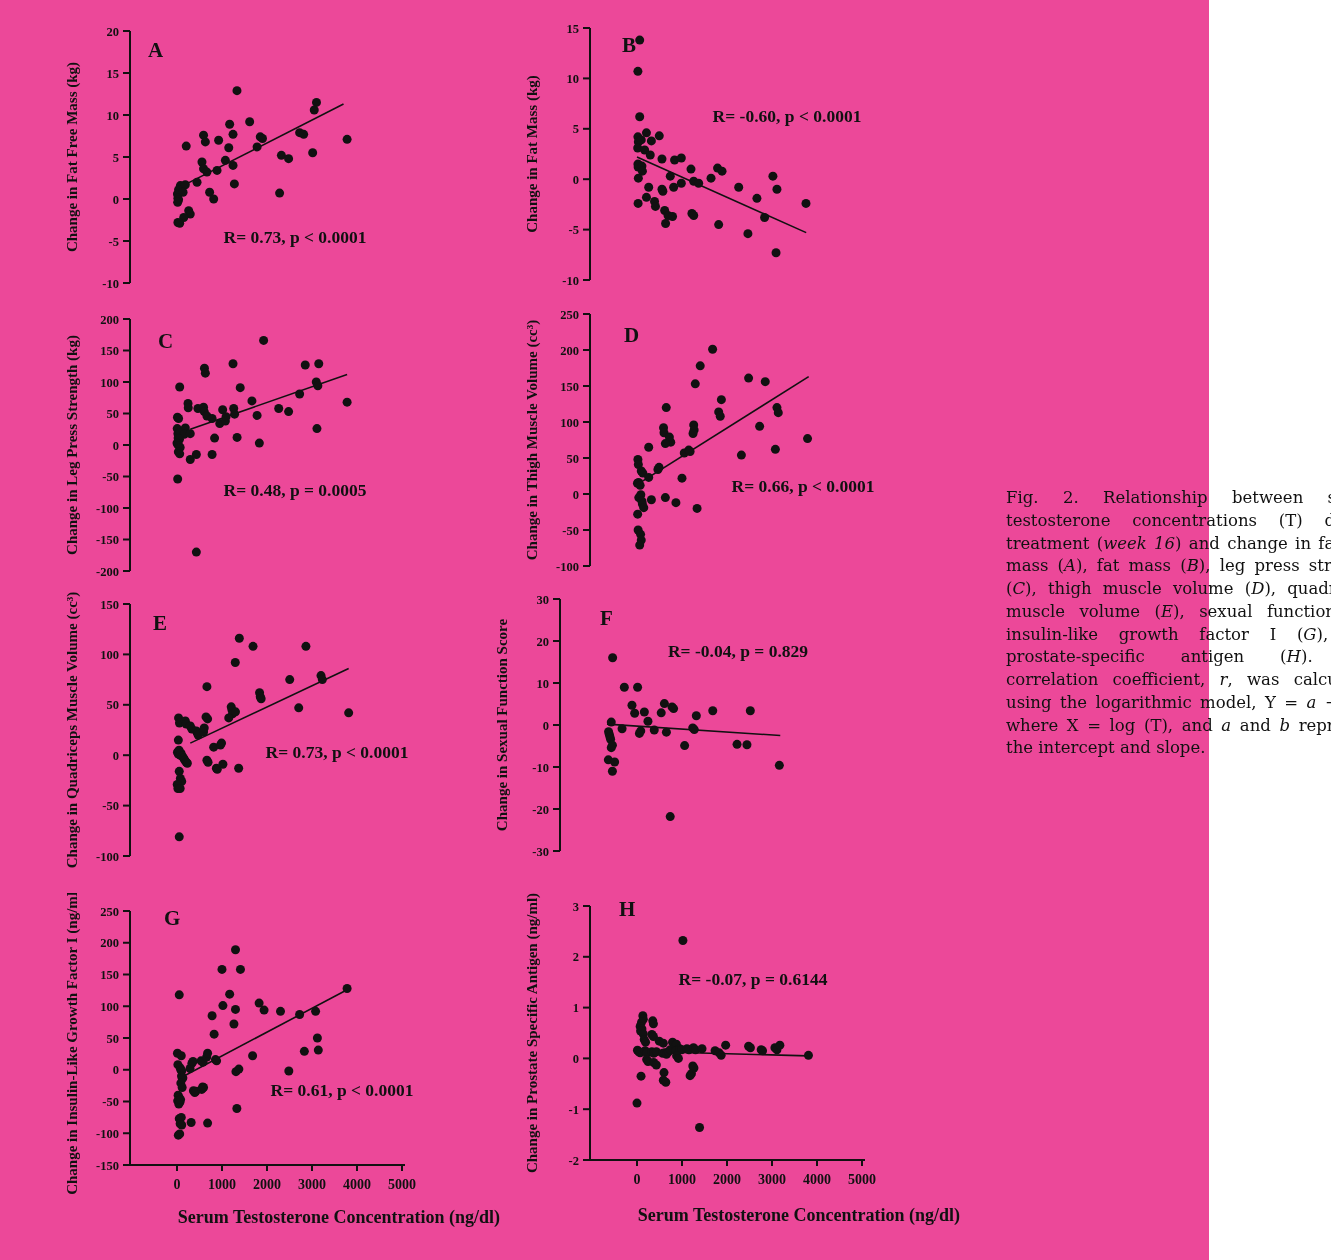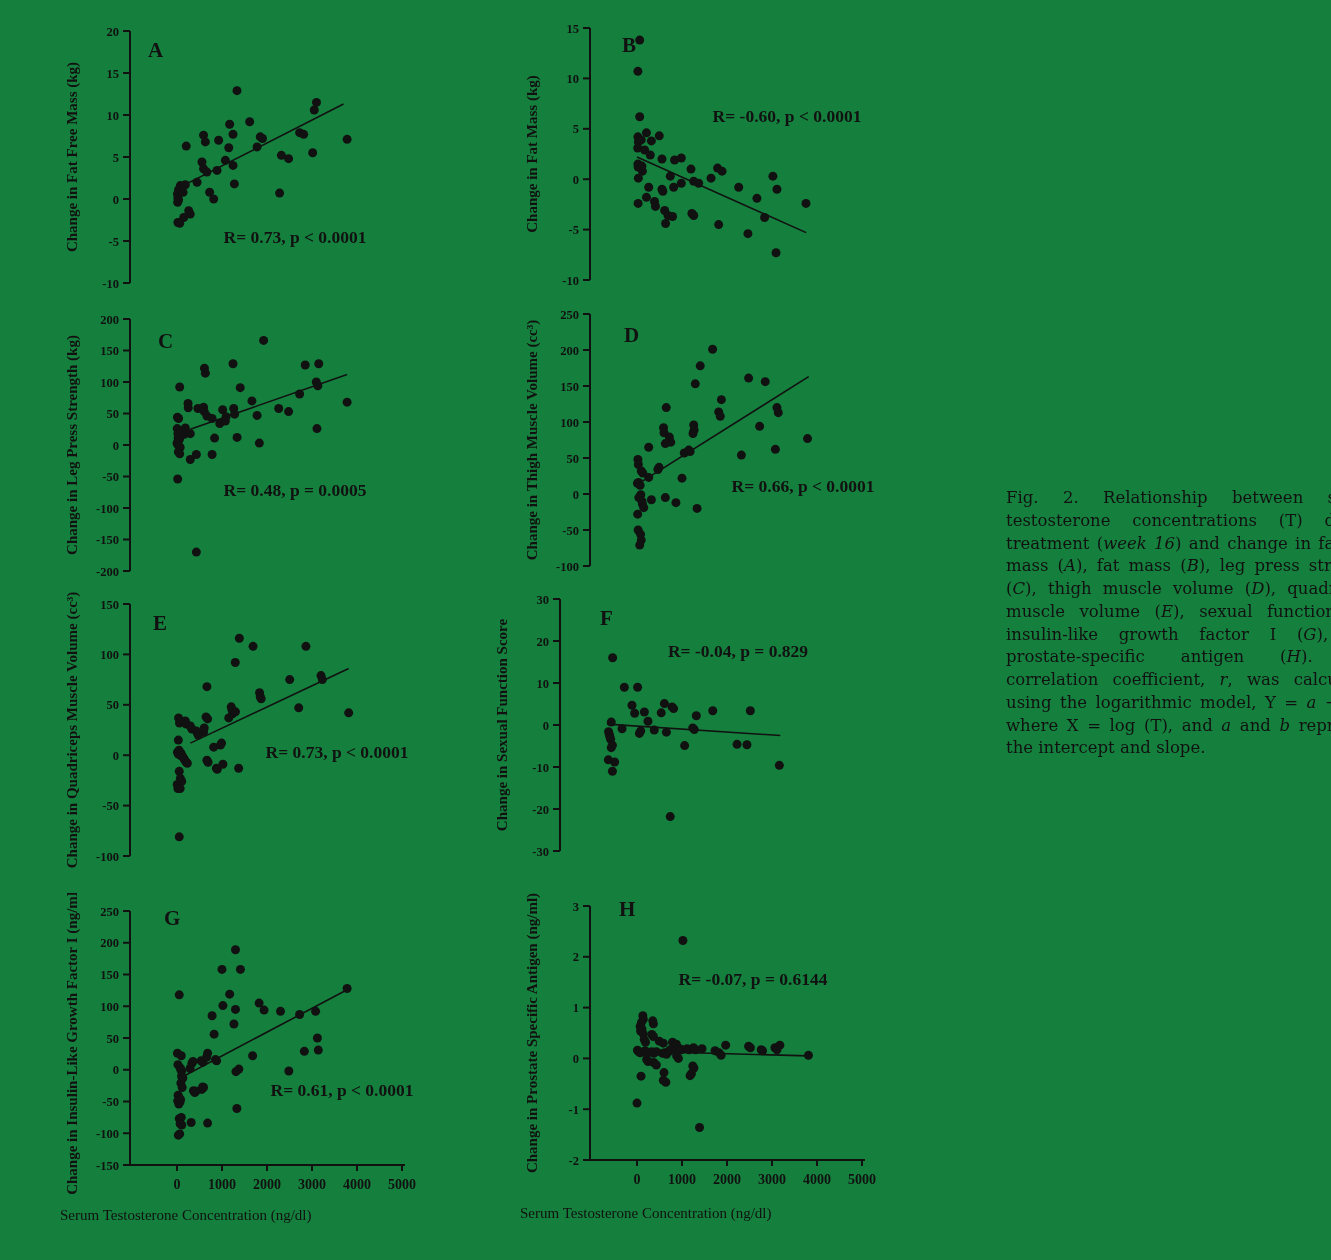--- a/index.html
+++ b/index.html
@@ -1,29 +1,29 @@
 <!DOCTYPE html>
 <html><head>
 <meta charset="utf-8">
 <style>
   html,body { margin:0; padding:0; background:#ffffff; }
   #fig {
-    position:relative; width:1331px; height:1260px; background:#15803d;
+    position:relative; width:1209px; height:1260px; background:#ec4899;
     font-family:"Liberation Serif", serif; color:#111;
   }
   .panel { position:absolute; }
   svg text { fill:#111; }
   .tick   { font-family:"Liberation Serif",serif; font-weight:bold; font-size:12.5px; }
   .xtick  { font-family:"Liberation Serif",serif; font-weight:bold; font-size:14px; }
   .ytitle { font-family:"Liberation Serif",serif; font-weight:bold; font-size:15px; }
   .letter { font-family:"Liberation Serif",serif; font-weight:bold; font-size:21px; }
   .ann    { font-family:"Liberation Serif",serif; font-weight:bold; font-size:17.5px; }
   .xtitle {
-    position:absolute; width:440px; text-align:left;
-    font-weight:normal; font-size:15px; font-family:"Liberation Serif",serif;
+    position:absolute; width:440px; text-align:right;
+    font-weight:bold; font-size:18px; font-family:"Liberation Serif",serif;
   }
   #caption {
     position:absolute; left:1006px; top:487px; width:374px;
     font-family:"DejaVu Serif", serif; font-size:16.5px; line-height:1.38;
     text-align:justify; color:#111;
   }
 </style>
 </head>
 <body>
 

